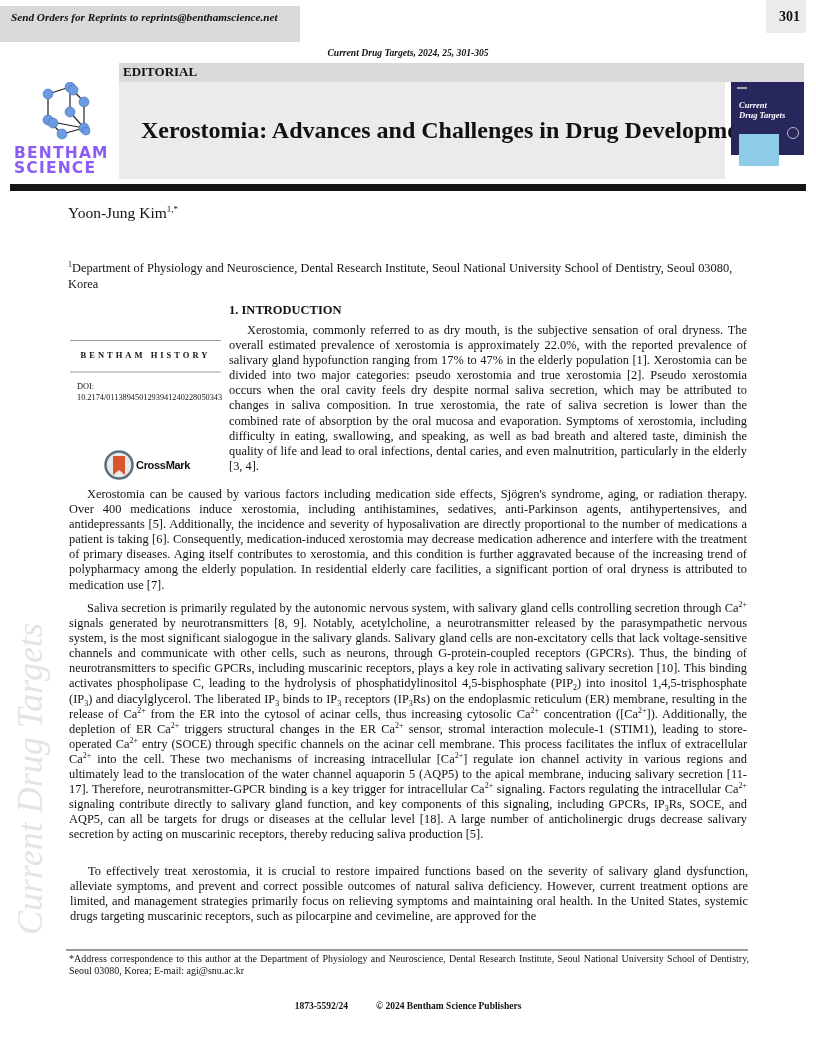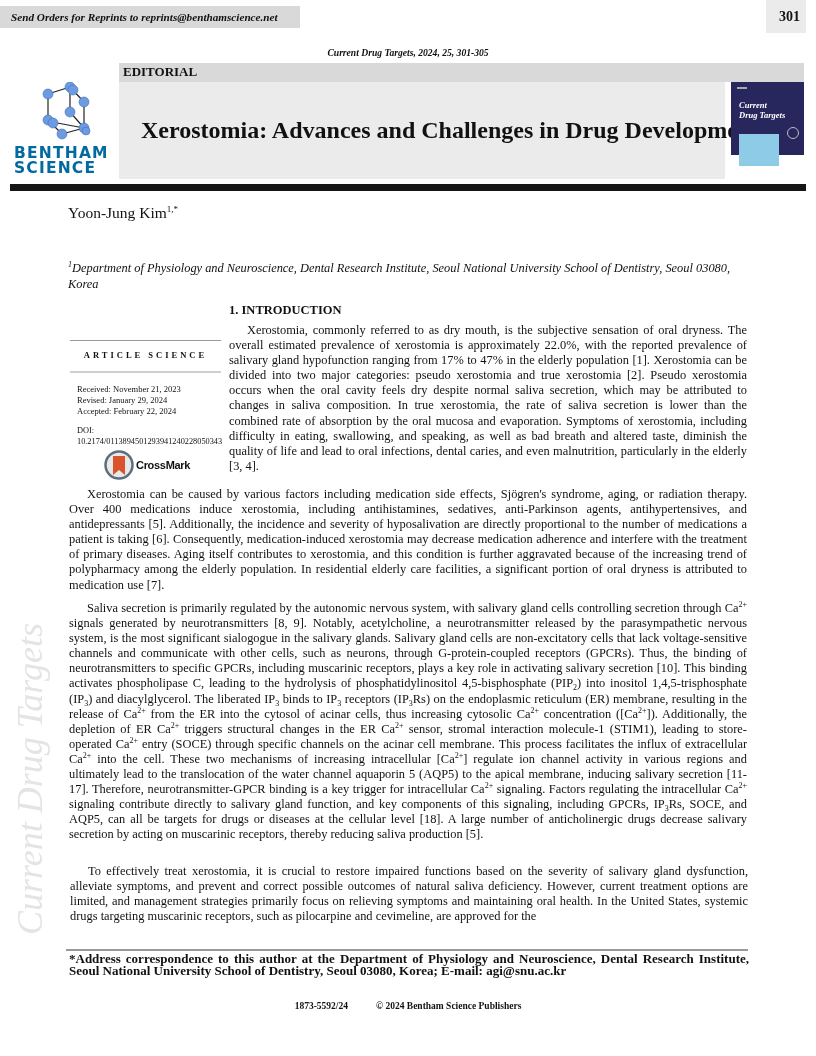--- a/index.html
+++ b/index.html
@@ -1,60 +1,60 @@
 <!DOCTYPE html>
 <html><head>
 <meta charset="utf-8">
 <style>
   html, body { margin:0; padding:0; }
   body { width:816px; height:1056px; position:relative; background:#fff; overflow:hidden;
          font-family:"Liberation Serif", serif; color:#111; }
   .abs { position:absolute; }
-  #reprint { left:0; top:6px; height:22px; width:300px; background:#d9d9d9; }
+  #reprint { left:0; top:6px; height:36px; width:300px; background:#d9d9d9; }
   #reprint span { font-style:italic; font-weight:bold; font-size:11.2px; position:absolute; left:11px; top:5px; white-space:nowrap; }
   #pagenum { left:766px; top:0; width:40px; height:33px; background:#ebebeb; }
   #pagenum span { position:absolute; left:13px; top:9px; font-weight:bold; font-size:14px; }
   #citation { left:0; width:816px; top:47px; text-align:center; font-style:italic; font-weight:bold; font-size:9.6px; }
   #editorial { left:119px; top:63px; width:685px; height:19px; background:#d9d9d9; }
   #editorial span { position:absolute; left:4px; top:1px; font-weight:bold; font-size:13px; }
   #titlebox { left:119px; top:82px; width:606px; height:97px; background:#ebebeb; }
   #titlebox span { position:absolute; left:22px; top:35px; font-weight:bold; font-size:24px; white-space:nowrap; }
   #logo { left:8px; top:82px; width:106px; height:98px; }
   #logo-text { position:absolute; left:6px; top:64px; font-family:"DejaVu Sans", sans-serif; font-weight:bold;
-               color:#0369a1; font-size:15.5px; line-height:15px; letter-spacing:1.2px; }
+               color:#8b5cf6; font-size:15.5px; line-height:15px; letter-spacing:1.2px; }
   #cover { left:731px; top:82px; width:73px; height:73px; background:#27275e; }
   #cover .ct { position:absolute; left:8px; top:18px; font-style:italic; font-weight:bold; color:#fff; font-size:8.5px; line-height:10px; }
   #cover .cimg { position:absolute; left:8px; top:52px; width:40px; height:32px; background:#8ecbe7; }
   #cover .small { position:absolute; left:6px; top:5px; width:10px; height:2px; background:#aaa; }
   #cover .seal { position:absolute; left:56px; top:45px; width:10px; height:10px; border-radius:50%; border:1px solid #bbb; }
   #rule { left:10px; top:184px; width:796px; height:7px; background:#161616; }
   #author { left:68px; top:204px; font-size:15.5px; }
   #author sup { font-size:9px; }
-  #affil { left:68px; top:257px; font-style:italic; font-size:12.4px; line-height:16px; width:690px; }
+  #affil { left:68px; top:257px; font-size:12.4px; line-height:16px; width:690px; }
   #affil sup { font-size:8px; }
   #history { left:70px; top:340px; width:151px; }
   .hr1 { height:1px; background:#999; width:151px; }
   .hr2 { height:2px; background:#cfcfcf; width:151px; margin-top:11px; }
   #history .lbl { text-align:center; font-family:"Liberation Serif", serif; font-weight:bold; font-size:8.5px; letter-spacing:3px; margin-top:9px; }
   #history .dates { font-size:8.5px; line-height:11px; margin-top:11px; padding-left:7px; }
   #history .doi { font-size:8.3px; line-height:11px; margin-top:8px; padding-left:7px; }
   #crossmark { position:absolute; left:34px; top:103px;margin-top:7px; }
   #crossmark span { position:absolute; left:32px; top:9px; font-weight:bold; font-size:11px; font-family:"Liberation Sans", sans-serif; letter-spacing:-0.3px; }
   #intro-h { left:229px; top:303px; font-weight:bold; font-size:12.5px; }
   .p { position:absolute; font-size:12.4px; line-height:15.1px; text-align:justify; }
   .p p { margin:0; text-indent:18px; }
   #p1 { left:229px; top:323px; width:518px; }
   #p2 { left:69px; top:487px; width:678px; }
   #p3 { left:69px; top:601px; width:678px; }
   #p4 { left:70px; top:864px; width:678px; }
   .p sup { font-size:8px; line-height:0; }
   .p sub { font-size:8px; line-height:0; }
   #watermark { left:-160px; top:758px; width:380px; transform:rotate(-90deg); font-style:italic; font-size:36px; color:#e4e4e4; white-space:nowrap; text-align:center; }
   #foot-rule { left:66px; top:949px; width:682px; height:2px; background:#999; }
-  #footnote { left:69px; top:953px; width:680px; font-size:13px; line-height:12px; text-align:justify;font-weight:bold; }
+  #footnote { left:69px; top:953px; width:680px; font-size:10px; line-height:12px; text-align:justify; }
   #bottom { left:0; width:816px; top:1001px; text-align:center; font-weight:bold; font-size:9.5px; }
   #bottom .gap { display:inline-block; width:28px; }
 </style>
 </head>
 <body>
 
 <div id="reprint" class="abs">
   <span>Send Orders for Reprints to reprints@benthamscience.net</span>
 </div>
 <div id="pagenum" class="abs">
@@ -115,27 +115,22 @@
 
 <div id="author" class="abs">
   <span>Yoon-Jung Kim</span><sup>1,*</sup>
 </div>
 <div id="affil" class="abs">
   <sup>1</sup><span>Department of Physiology and Neuroscience, Dental Research Institute, Seoul National University School of Dentistry, Seoul 03080, Korea</span>
 </div>
 
 <div id="history" class="abs">
   <div class="hr1"></div>
-  <div class="lbl">ARTICLE SCIENCE</div>
+  <div class="lbl">BENTHAM HISTORY</div>
   <div class="hr2"></div>
-  <div class="dates">
-    <div>Received: November 21, 2023</div>
-    <div>Revised: January 29, 2024</div>
-    <div>Accepted: February 22, 2024</div>
-  </div>
   <div class="doi">
     <div>DOI:</div>
     <div>10.2174/0113894501293941240228050343</div>
   </div>
   <div id="crossmark">
     <svg width="30" height="30" viewBox="0 0 30 30">
       <circle cx="15" cy="15" r="13.5" fill="#e9e9e9" stroke="#5b6f7f" stroke-width="2.5"></circle>
       <path d="M9 6 H21 V25 L15 20 L9 25 Z" fill="#d9532c"></path>
     </svg>
     <span>CrossMark</span>

